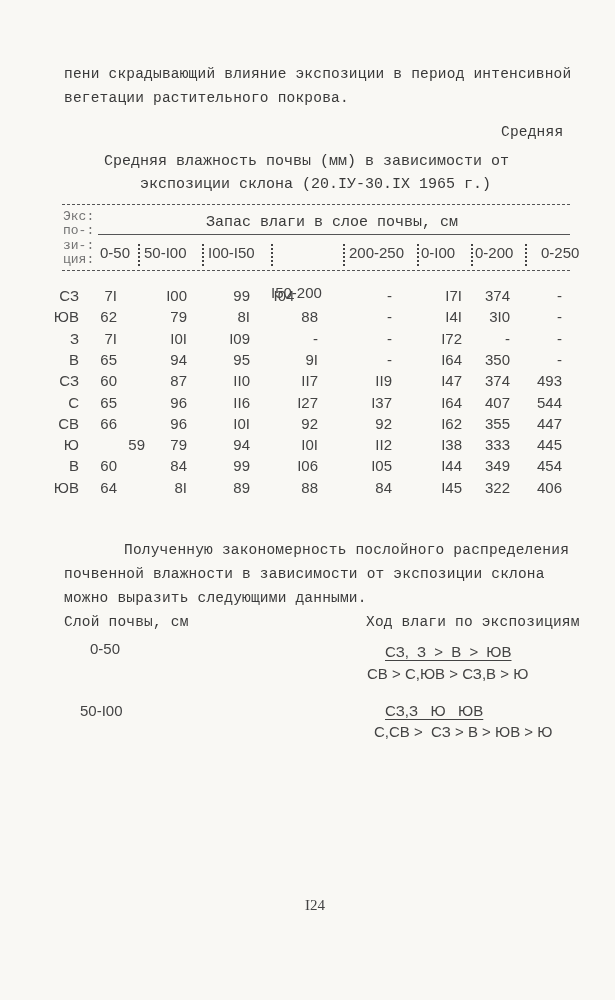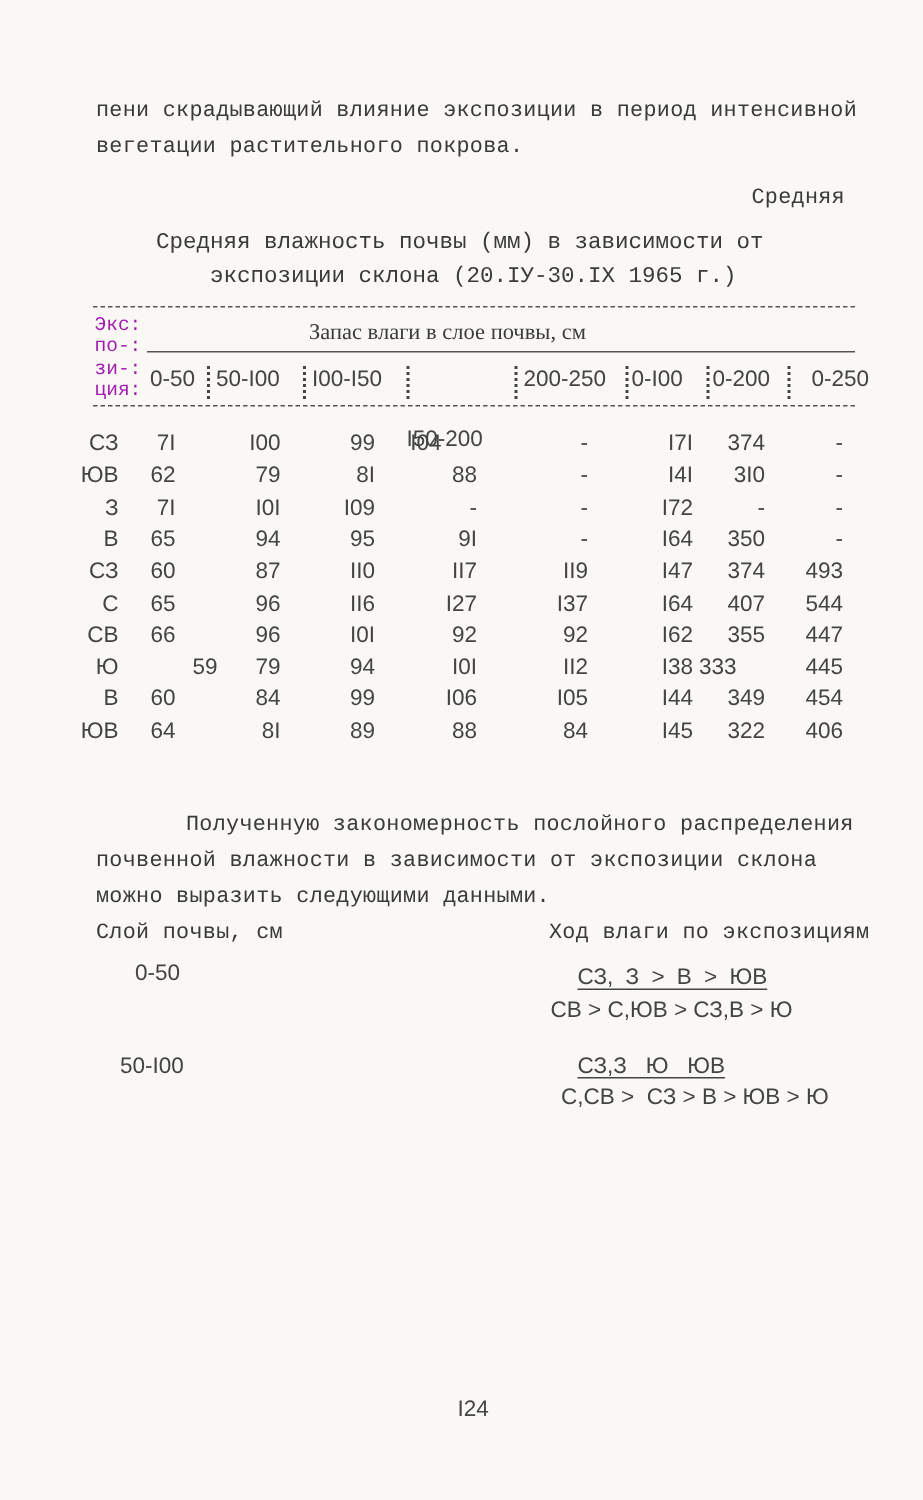--- a/index.html
+++ b/index.html
@@ -15,21 +15,21 @@
     .para { font-size: 14.5px; letter-spacing: 0.2px; color: #3a3a3a; }
     .title-line { font-size: 15px; color: #3a3a3a; }
     .dash-rule {
       position: absolute; height: 0;
       border-top: 1.6px dashed #555;
     }
     .solid-rule {
       position: absolute; height: 0;
       border-top: 1.4px solid #555;
     }
-    .th { font-size: 13px; color: #a21caf; text-align: center; }
+    .th { font-size: 13px; color: #737373; text-align: center; }
     .thv { font-family: "Liberation Sans", sans-serif; font-size: 15px; color: #444; }
     .vsep { position: absolute; width: 0; border-left: 2px dotted #444; }
     .cell { position: absolute; font-family: "Liberation Sans", sans-serif; font-size: 15px; color: #444; text-align: right; }
     .rowlabel { position: absolute; font-family: "Liberation Sans", sans-serif; font-size: 15px; color: #444; text-align: right; width: 32px; }
     .frac-top { text-decoration: underline; text-underline-offset: 3px; text-decoration-thickness: 1.3px; }
     .sans15 { font-family: "Liberation Sans", sans-serif; font-size: 15px; color: #444; }
   </style>
 </head>
 <body>
 
@@ -42,21 +42,21 @@
 <div class="abs mono title-line" style="left:140px; top:176px;">экспозиции склона (20.IУ-30.IX 1965 г.)</div>
 
 <div>
   <div class="dash-rule" style="left:62px; width:508px; top:204px;"></div>
 
   <div class="abs mono th" style="left:63px; top:209px;">Экс:</div>
   <div class="abs mono th" style="left:63px; top:223px;">по-:</div>
   <div class="abs mono th" style="left:63px; top:238px;">зи-:</div>
   <div class="abs mono th" style="left:63px; top:252px;">ция:</div>
 
-  <div class="abs mono" style="left:206px; top:214px; font-size:15px; color:#3a3a3a;font-family:Liberation Serif, serif;">Запас влаги в слое почвы, см</div>
+  <div class="abs mono" style="left:206px; top:214px; font-size:15px; color:#3a3a3a;">Запас влаги в слое почвы, см</div>
   <div class="solid-rule" style="left:98px; width:472px; top:234px;"></div>
 
   <div class="abs thv" style="left:100px; top:244px;">0-50</div>
   <div class="vsep" style="left:138px; top:244px; height:22px;"></div>
   <div class="abs thv" style="left:144px; top:244px;">50-I00</div>
   <div class="vsep" style="left:202px; top:244px; height:22px;"></div>
   <div class="abs thv" style="left:208px; top:244px;">I00-I50</div>
   <div class="vsep" style="left:271px; top:244px; height:22px;"></div>
   <div class="abs thv" style="left:271px; top:244px;margin-top:40px;">I50-200</div>
   <div class="vsep" style="left:343px; top:244px; height:22px;"></div>
@@ -134,21 +134,21 @@
       <div class="cell" style="width: 50px; left: 412px; top: 414.8px;">I62</div>
       <div class="cell" style="width: 50px; left: 460px; top: 414.8px;">355</div>
       <div class="cell" style="width: 50px; left: 512px; top: 414.8px;">447</div>
       <div class="rowlabel" style="left: 47px; top: 436.1px;">Ю</div>
       <div class="cell" style="width: 50px; left: 67px; top: 436.1px; margin-left: 28px;">59</div>
       <div class="cell" style="width: 50px; left: 137px; top: 436.1px;">79</div>
       <div class="cell" style="width: 50px; left: 200px; top: 436.1px;">94</div>
       <div class="cell" style="width: 50px; left: 268px; top: 436.1px;">I0I</div>
       <div class="cell" style="width: 50px; left: 342px; top: 436.1px;">II2</div>
       <div class="cell" style="width: 50px; left: 412px; top: 436.1px;">I38</div>
-      <div class="cell" style="width: 50px; left: 441px; top: 436.1px;">333</div>
+      <div class="cell" style="width: 50px; left: 460px; top: 436.1px;">333</div>
       <div class="cell" style="width: 50px; left: 512px; top: 436.1px;">445</div>
       <div class="rowlabel" style="left: 47px; top: 457.4px;">В</div>
       <div class="cell" style="width: 50px; left: 67px; top: 457.4px;">60</div>
       <div class="cell" style="width: 50px; left: 137px; top: 457.4px;">84</div>
       <div class="cell" style="width: 50px; left: 200px; top: 457.4px;">99</div>
       <div class="cell" style="width: 50px; left: 268px; top: 457.4px;">I06</div>
       <div class="cell" style="width: 50px; left: 342px; top: 457.4px;">I05</div>
       <div class="cell" style="width: 50px; left: 412px; top: 457.4px;">I44</div>
       <div class="cell" style="width: 50px; left: 460px; top: 457.4px;">349</div>
       <div class="cell" style="width: 50px; left: 512px; top: 457.4px;">454</div>
@@ -172,13 +172,13 @@
 <div class="abs mono para" style="left:366px; top:614px;">Ход влаги по экспозициям</div>
 
 <div class="abs sans15" style="left:90px; top:640px;">0-50</div>
 <div class="abs sans15 frac-top" style="left:385px; top:643px; word-spacing:4px;">СЗ, З &gt; В &gt; ЮВ</div>
 <div class="abs sans15" style="left:367px; top:665px;">СВ &gt; С,ЮВ &gt; СЗ,В &gt; Ю</div>
 
 <div class="abs sans15" style="left:80px; top:702px;">50-I00</div>
 <div class="abs sans15 frac-top" style="left:385px; top:702px; white-space:pre;">СЗ,З   Ю   ЮВ</div>
 <div class="abs sans15" style="left:374px; top:723px; white-space:pre;">С,СВ &gt;  СЗ &gt; В &gt; ЮВ &gt; Ю</div>
 
-<div class="abs sans15" style="left:305px; top:931px;">I24</div>
+<div class="abs sans15" style="left:305px; top:897px;font-family:Liberation Serif, serif;">I24</div>
 
 </body></html>

